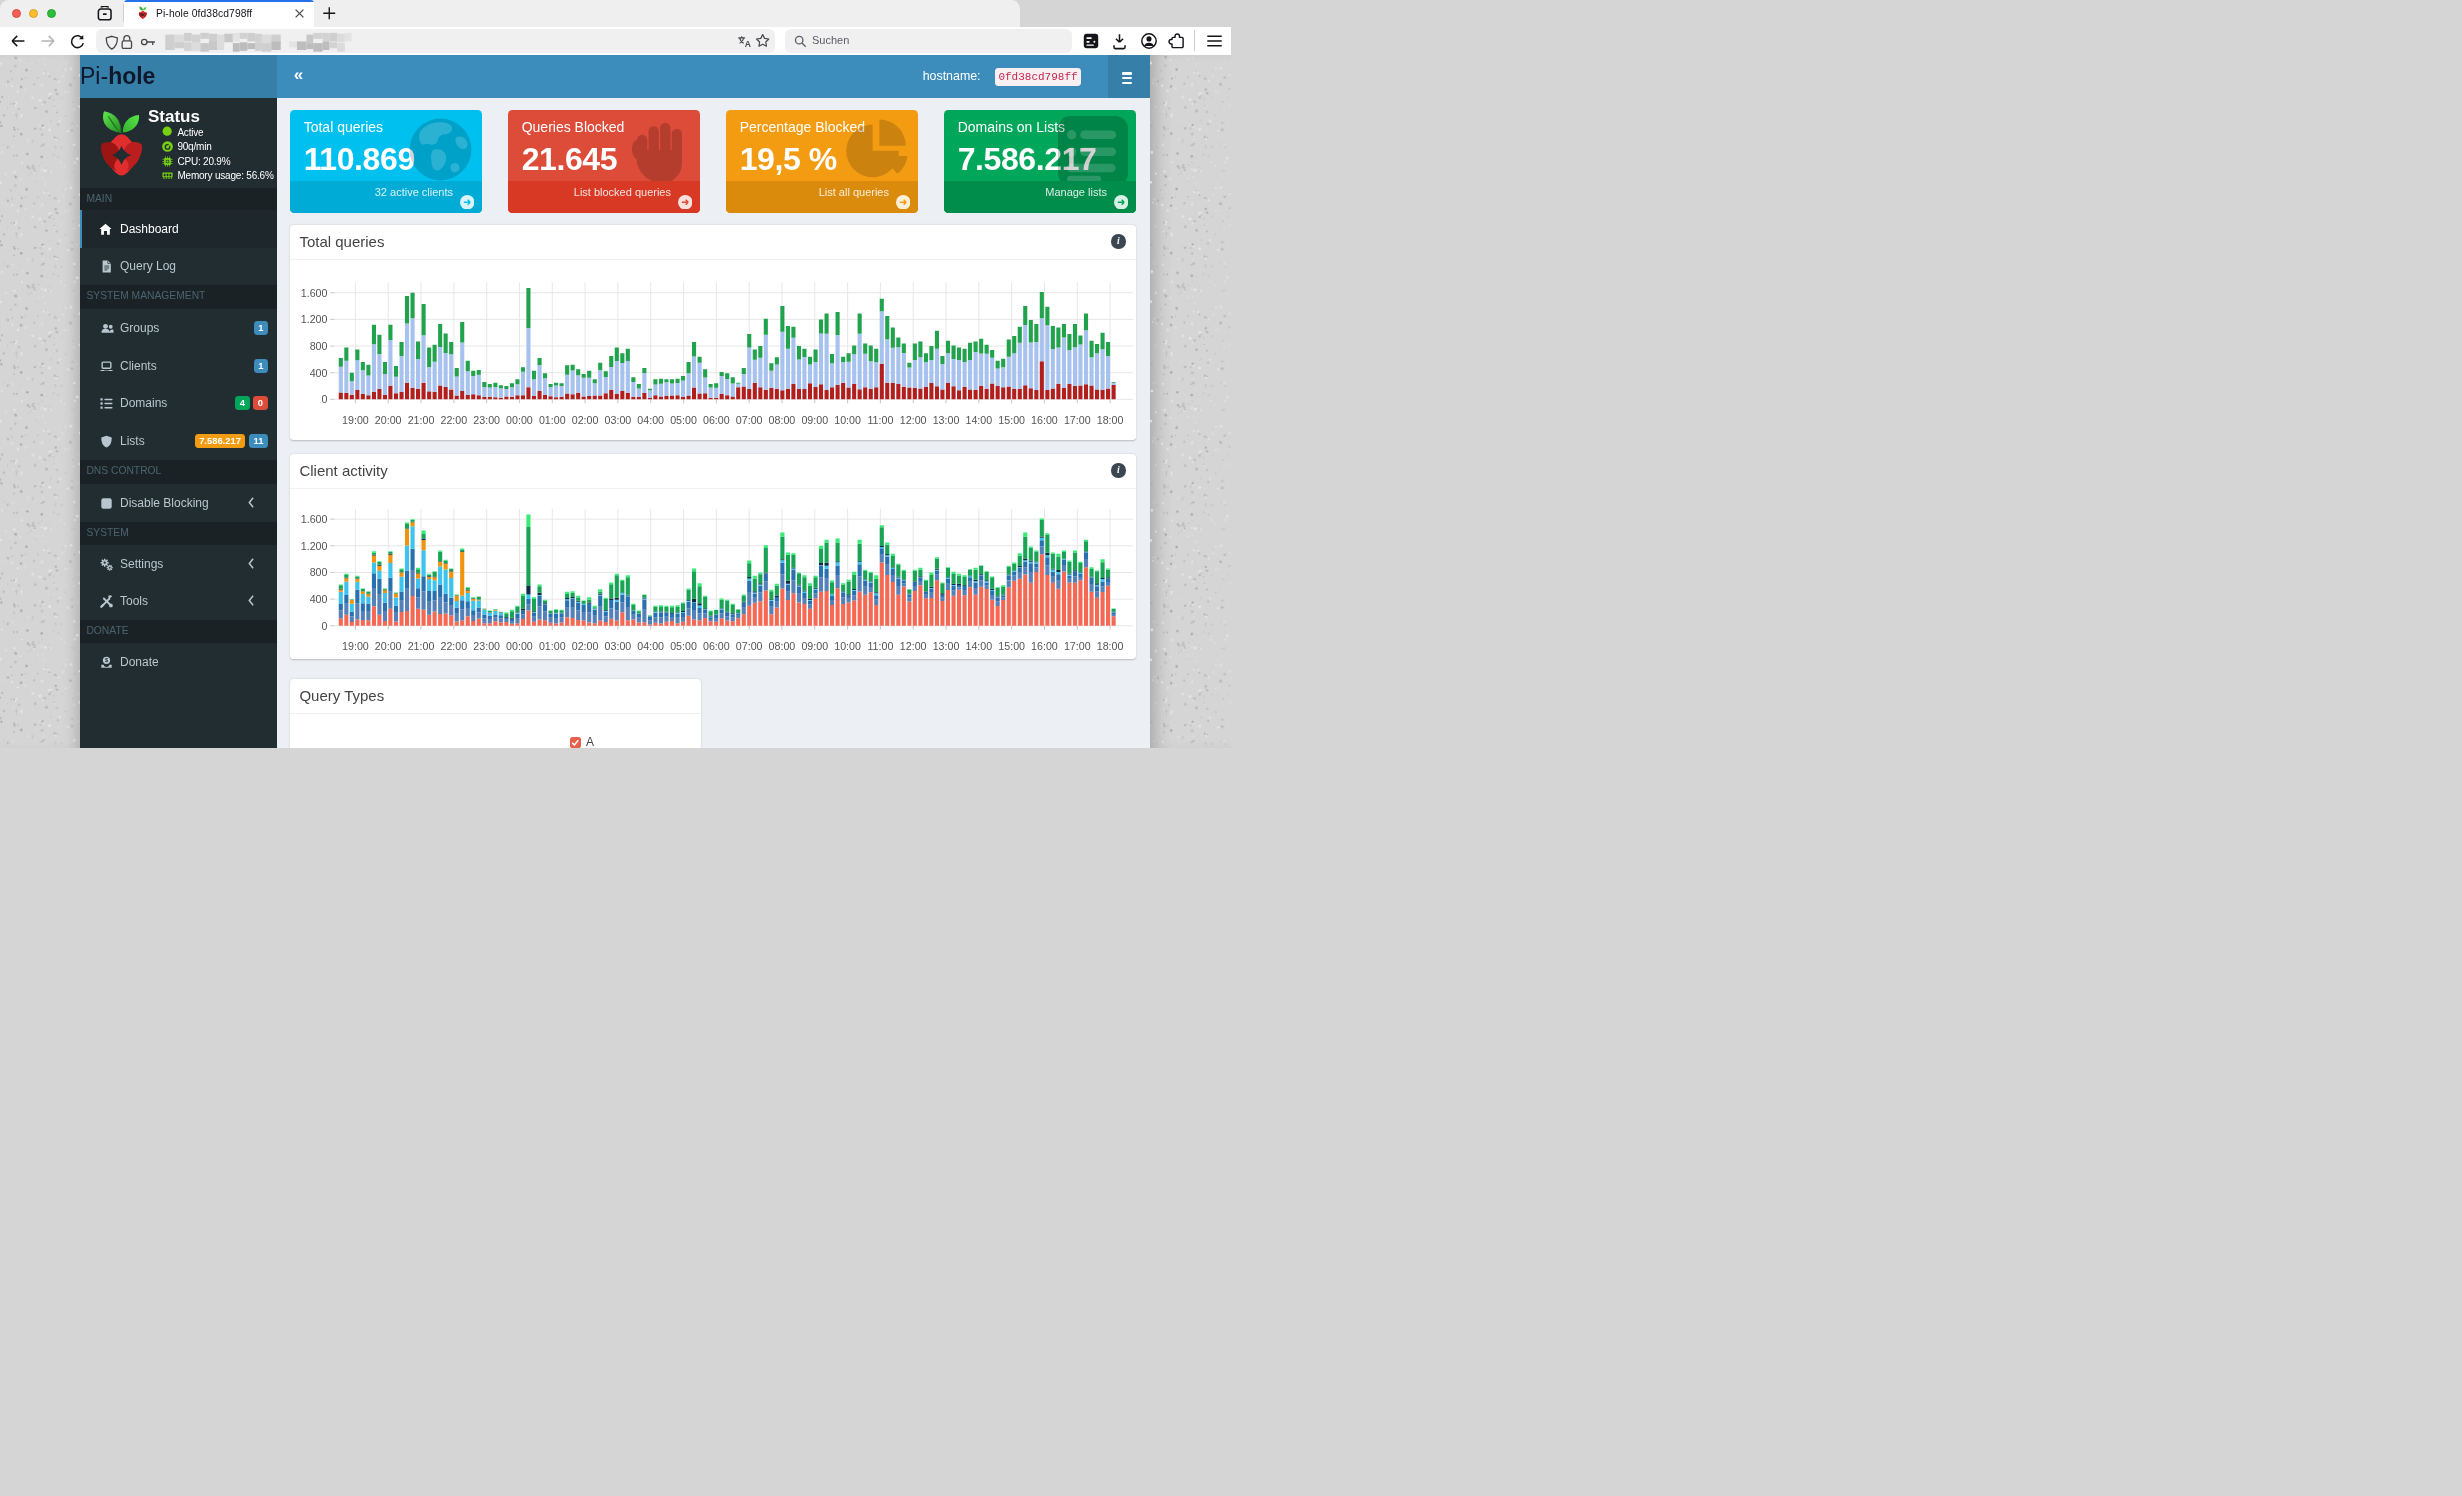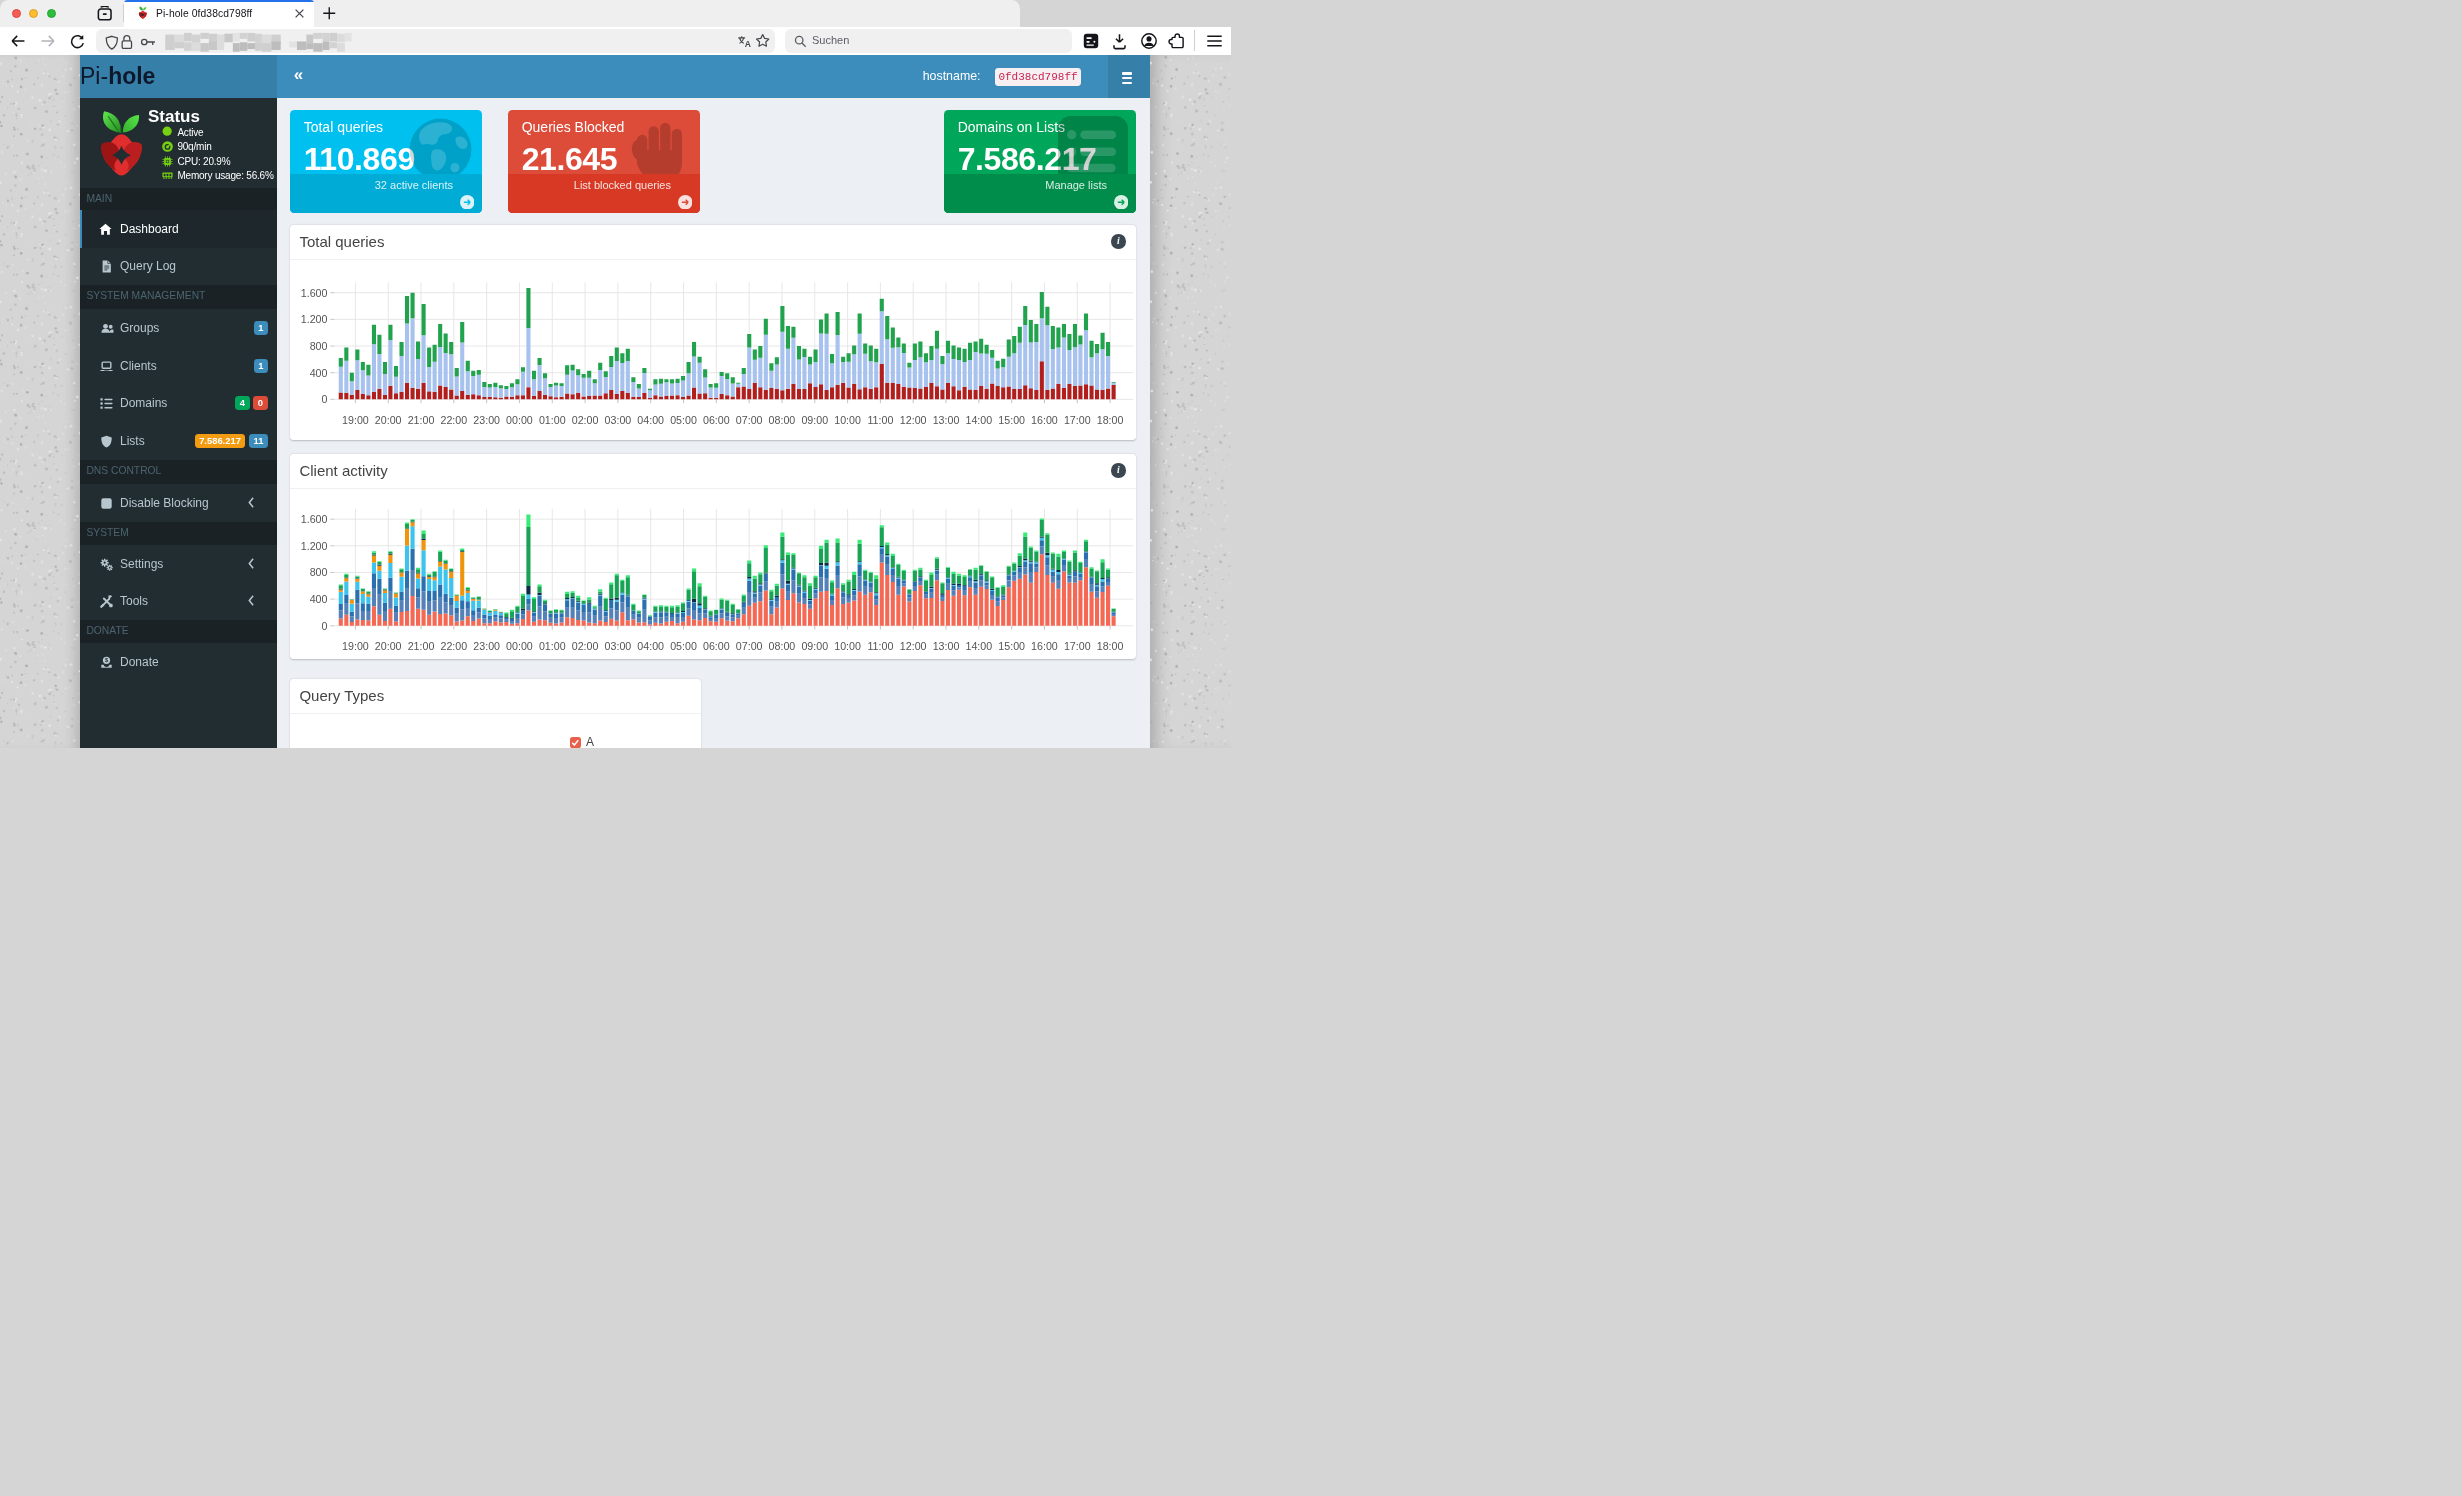--- a/index.html
+++ b/index.html
@@ -50,21 +50,21 @@
 .mitem .mtx{position:absolute;left:40px;top:12px}
 .mitem.active{background:#1e282c;color:#fff;border-left:2.6px solid #3c8dbc}
 .mitem.active .mic{left:17px}
 .mitem.active .mtx{left:38px}
 .badge{position:absolute;top:12.4px;height:13.3px;border-radius:3.4px;color:#fff;font-size:9.4px;font-weight:700;line-height:13.3px;text-align:center}
 .chev{position:absolute;right:23px;top:13px;width:6px;height:11px}
 
 .sbox{position:absolute;top:55px;width:192px;height:103px;border-radius:4.3px;color:#fff;overflow:hidden}
 .sbox .t1{position:absolute;left:13.7px;top:9.4px;font-size:14px}
 .sbox .t2{position:absolute;left:13.7px;top:31px;font-size:32px;font-weight:700;letter-spacing:-0.4px}
-.sbox .foot{position:absolute;left:0;bottom:0;width:100%;height:39px;font-size:11px;line-height:22px;text-align:right;color:rgba(255,255,255,0.85)}
+.sbox .foot{position:absolute;left:0;bottom:0;width:100%;height:32px;font-size:11px;line-height:22px;text-align:right;color:rgba(255,255,255,0.85)}
 .sbox .foot span{margin-right:29px}
 .sbox .fa{position:absolute;right:7.7px;bottom:3.8px;width:14.5px;height:14.5px}
 .sbox .bigic{position:absolute;right:8.5px;top:6px;opacity:1}
 .panel{position:absolute;background:#fff;border-radius:3.4px;box-shadow:0 0.9px 1.7px rgba(0,0,0,0.22)}
 .ptitle{position:absolute;left:9.4px;top:7.7px;font-size:15px;color:#444}
 .pinfo{position:absolute;right:10.3px;top:9.4px;width:14.5px;height:14.5px;border-radius:50%;background:#3b4651;color:#fff;font-size:9.8px;font-weight:700;text-align:center;line-height:14.5px;font-family:"Liberation Serif",serif;font-style:italic}
 .pline{position:absolute;left:0;width:100%;height:0.9px;background:#f0f0f0}
 #chkA{position:absolute;left:280px;top:58px;width:10.7px;height:10.7px;background:#e8604c;border-radius:2.6px}
 #chkA svg{position:absolute;left:1.3px;top:1.7px}
 #lblA{position:absolute;left:296px;top:56px;font-size:12px;color:#444}
@@ -949,20 +949,36 @@
           <path d="M8 40 H60.5 V54 C60.5 68 51 78 37 78 C23 78 13 70 8 56 Z"></path>
           <path d="M9 52 C2 47 0 38 4 31 C7 26 13 27 15 33 L16 48 Z"></path>
         </g>
       </svg>
       <div class="foot" style="background:#d73925"><span>List blocked queries</span></div>
       <svg class="fa" viewBox="0 0 17 17">
         <circle cx="8.5" cy="8.5" r="8.5" fill="rgba(255,255,255,0.85)"></circle>
         <path d="M4.5 8.5 H12 M12 8.5 L9 5.5 M12 8.5 L9 11.5" stroke="#dd4b39" stroke-width="1.7" fill="none"></path>
       </svg>
     </div>
+ <div class="sbox" style="left:646px;background:#f39c12">
+      <div class="t1">Percentage Blocked</div>
+      <div class="t2">19,5 %</div>
+      <svg class="bigic" width="68" height="68" viewBox="0 0 80 80">
+        <g fill="#000" opacity="0.16">
+          <path d="M36 10 A31 31 0 1 0 67 41 L36 41 Z"></path>
+          <path d="M44 4 A31 31 0 0 1 75 35 L44 35 Z"></path>
+          <path d="M47 47 L77 47 A31 31 0 0 1 65 68 Z"></path>
+        </g>
+      </svg>
+      <div class="foot" style="background:#db8b0b"><span>List all queries</span></div>
+      <svg class="fa" viewBox="0 0 17 17">
+        <circle cx="8.5" cy="8.5" r="8.5" fill="rgba(255,248,235,0.92)"></circle>
+        <path d="M4.5 8.5 H12 M12 8.5 L9 5.5 M12 8.5 L9 11.5" stroke="#f39c12" stroke-width="1.7" fill="none"></path>
+      </svg>
+    </div>
  <div class="sbox" style="left:864px;background:#00a65a">
       <div class="t1">Domains on Lists</div>
       <div class="t2">7.586.217</div>
       <svg class="bigic" width="70" height="70" viewBox="0 0 82 82">
         <g fill="#000" opacity="0.2">
           <rect x="0" y="0" width="82" height="82" rx="15"></rect>
         </g>
         <g fill="#fff" opacity="0.16">
           <circle cx="16" cy="22" r="5.5"></circle>
           <rect x="26" y="17" width="42" height="10" rx="5"></rect>

